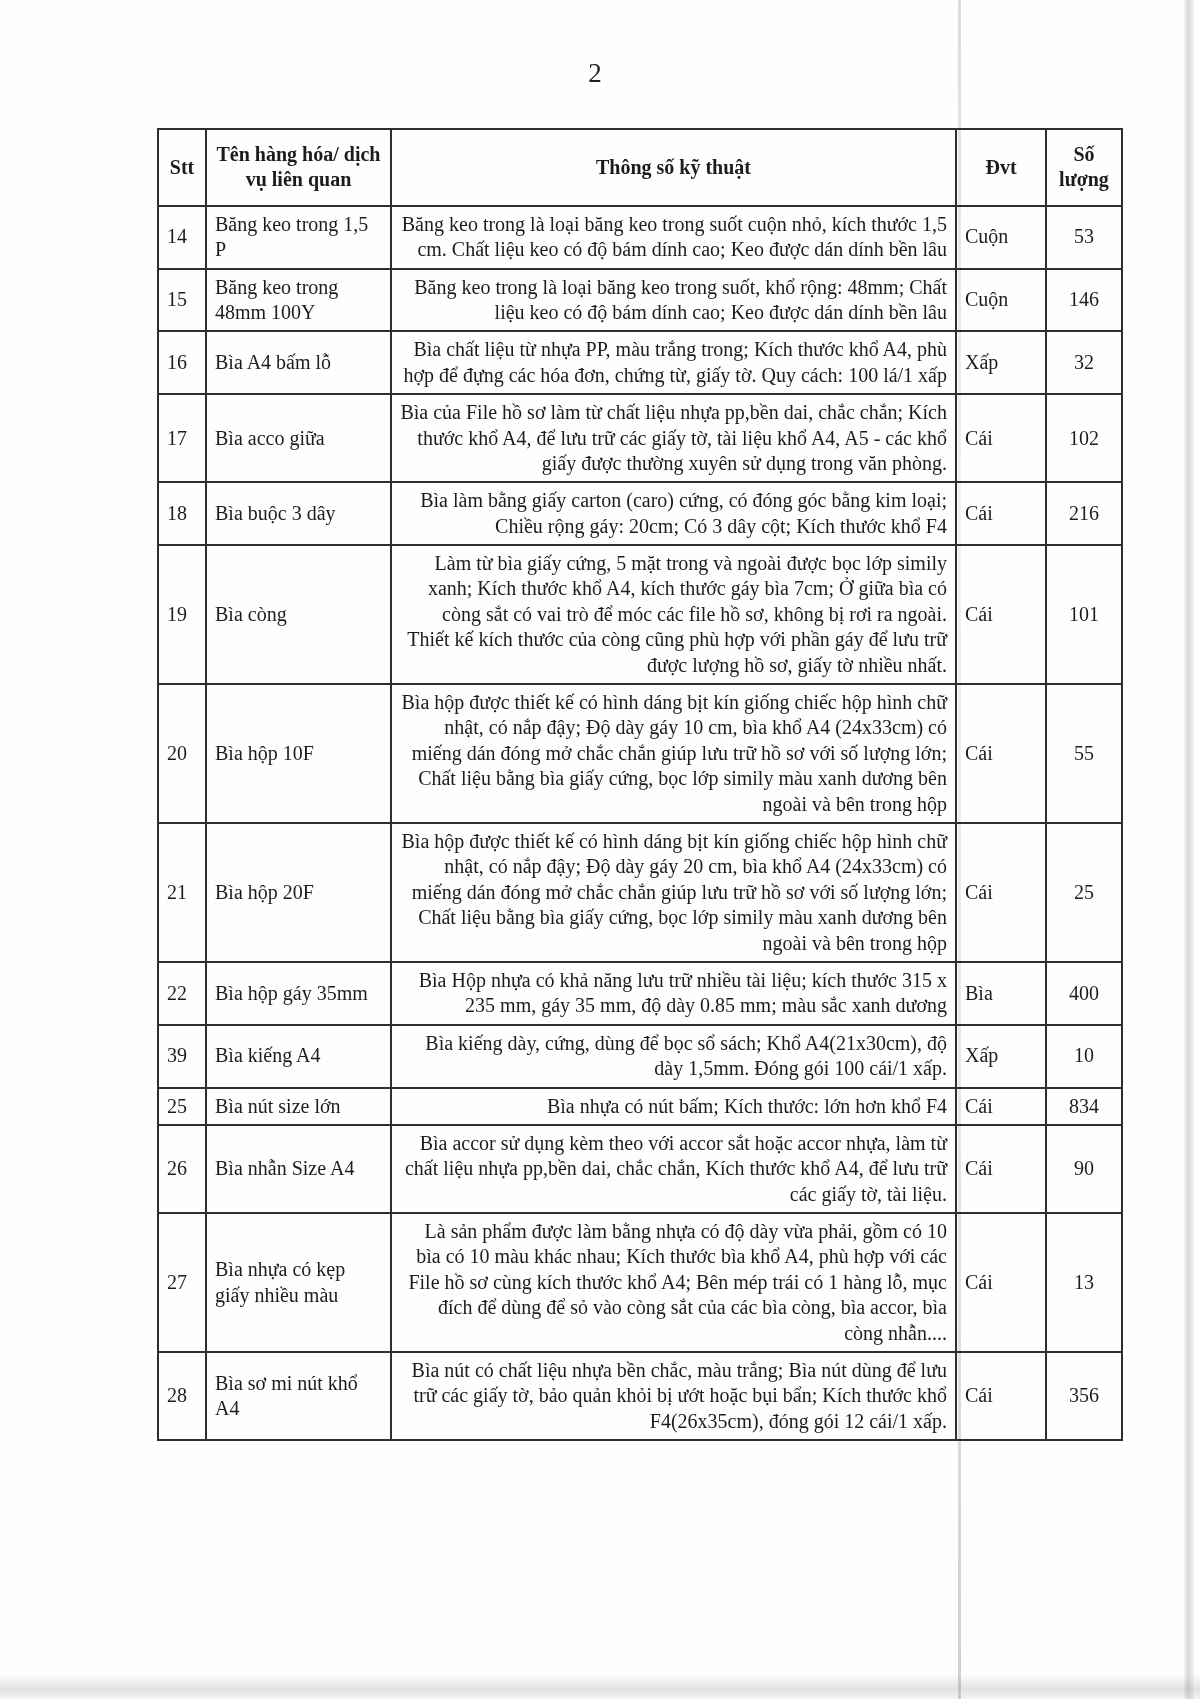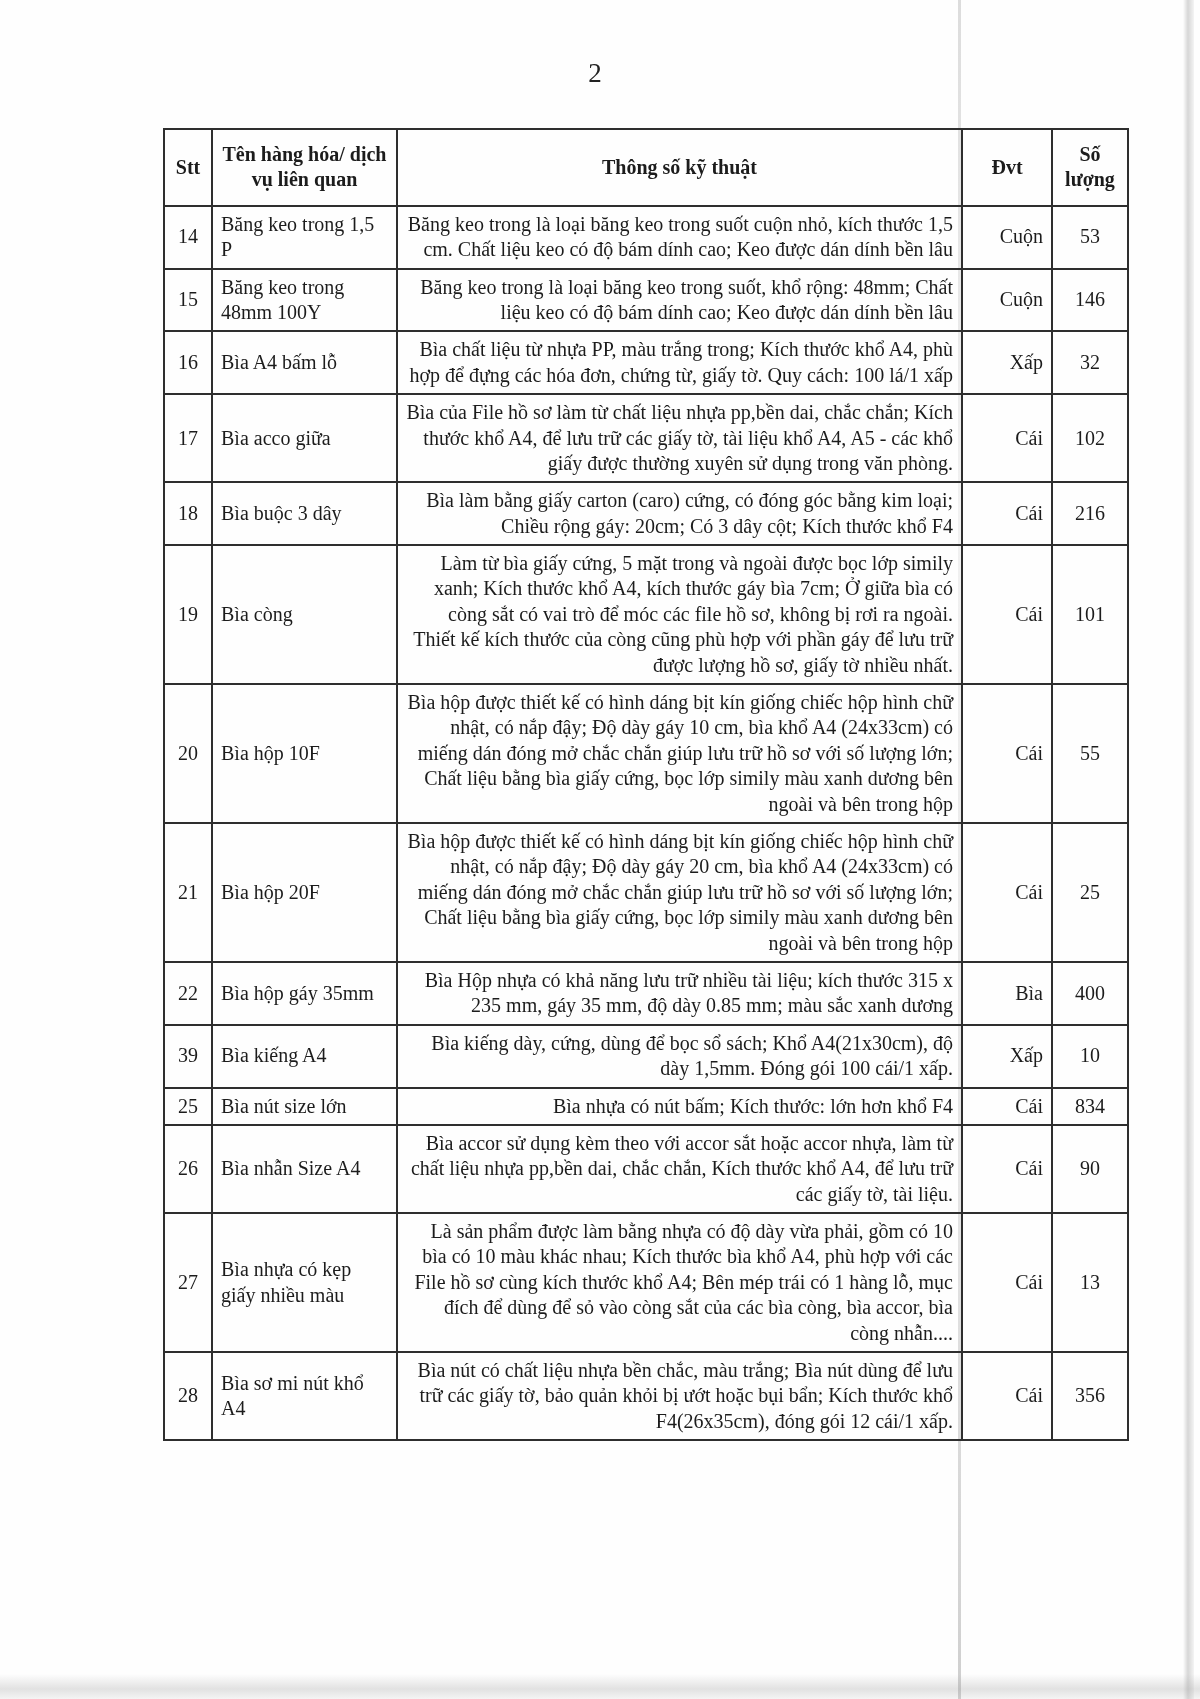--- a/index.html
+++ b/index.html
@@ -57,21 +57,21 @@
     width: 1200px;
     height: 25px;
     background: linear-gradient(to bottom,
       rgba(255,255,255,0) 0%,
       rgba(160,160,160,0.30) 60%,
       rgba(190,190,190,0.15) 100%);
     z-index: 2;
   }
   table.items {
     position: absolute;
-    left: 163px;
+    left: 157px;
     top: 128px;
     width: 964px;
     border-collapse: collapse;
     table-layout: fixed;
     z-index: 1;
     font-size: 20px;
     line-height: 1.27;
   }
   table.items col.c-stt  { width: 48px; }
   table.items col.c-name { width: 185px; }
@@ -84,24 +84,24 @@
     vertical-align: middle;
     padding: 5px 8px;
     word-wrap: break-word;
   }
   table.items thead th {
     font-weight: bold;
     text-align: center;
     padding: 12px 6px;
     font-size: 20px;
   }
-  td.cell-stt  { text-align: center; }
+  td.cell-stt  { text-align: left; }
   td.cell-name { text-align: left; padding-left: 11px; }
   td.cell-spec { text-align: right; padding-left: 12px; padding-right: 10px; }
-  td.cell-unit { text-align: right; }
+  td.cell-unit { text-align: left; }
   td.cell-qty  { text-align: center; margin-left: 18px; }
 </style>
 </head>
 <body>
 
 <div class="scan-line"></div>
 
 <div class="page-number">2</div>
 
 <table class="items">

